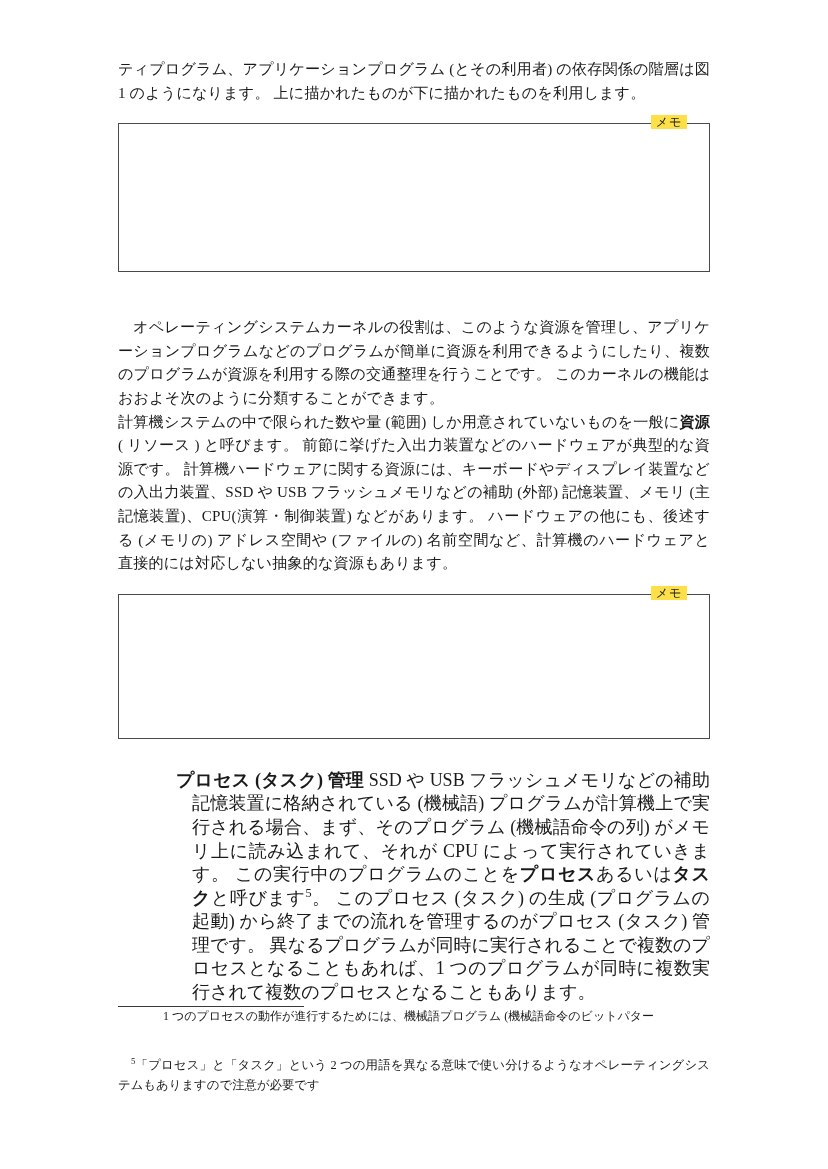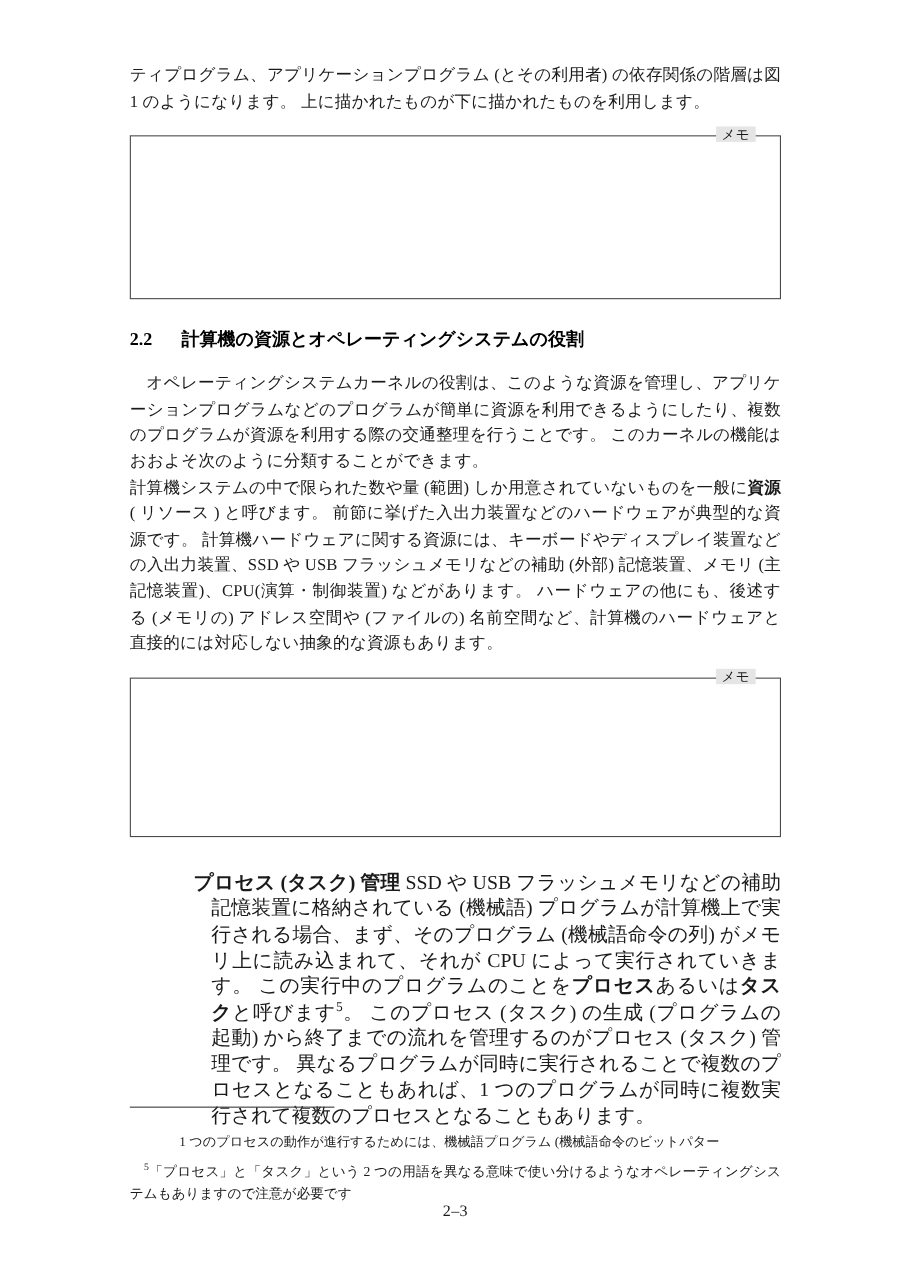--- a/index.html
+++ b/index.html
@@ -49,21 +49,21 @@
   .memo-box {
     position: relative;
     box-sizing: border-box;
     border: 1.1px solid #4a4a4a;
     background: #ffffff;
   }
   .memo-label {
     position: absolute;
     top: -9px;
     right: 22px;
-    background: #e5e5e5;
+    background: #fde047;
     padding: 0 5px;
     font-size: 12.2px;
     line-height: 14px;
     color: #1a1a1a;
     letter-spacing: 0.05em;
     font-family: "Liberation Serif", "DejaVu Serif", serif;
   }
 
   
   .section-heading {
@@ -163,23 +163,20 @@
 
     <div class="memo-wrap">
       <div class="memo-box" style="height:149px;">
         <span class="memo-label">メモ</span>
         <div style="height:100%;"></div>
       </div>
     </div>
 
     <div class="spacer-26"></div>
 
-    <h2 class="section-heading">
-      <span class="num">2.2</span><span>計算機の資源とオペレーティングシステムの役割</span>
-    </h2>
 
     <div class="spacer-18"></div>
 
     <p class="para indent cont">オペレーティングシステムカーネルの役割は、このような資源を管理し、アプリケーションプログラムなどのプログラムが簡単に資源を利用できるようにしたり、複数のプログラムが資源を利用する際の交通整理を行うことです。 このカーネルの機能はおおよそ次のように分類することができます。</p>
 
     <p class="para"><span>計算機システムの中で限られた数や量 (範囲) しか用意されていないものを一般に</span><strong>資源</strong><span>( リソース ) と呼びます。 前節に挙げた入出力装置などのハードウェアが典型的な資源です。 計算機ハードウェアに関する資源には、キーボードやディスプレイ装置などの入出力装置、SSD や USB フラッシュメモリなどの補助 (外部) 記憶装置、メモリ (主記憶装置)、CPU(演算・制御装置) などがあります。 ハードウェアの他にも、後述する (メモリの) アドレス空間や (ファイルの) 名前空間など、計算機のハードウェアと直接的には対応しない抽象的な資源もあります。</span></p>
 
     <div class="spacer-18"></div>
 
     <div class="memo-wrap">
@@ -195,15 +192,14 @@
       <div class="defitem"><span class="term">プロセス (タスク) 管理</span>&nbsp;<span>SSD や USB フラッシュメモリなどの補助記憶装置に格納されている (機械語) プログラムが計算機上で実行される場合、まず、そのプログラム (機械語命令の列) がメモリ上に読み込まれて、それが CPU によって実行されていきます。 この実行中のプログラムのことを</span><strong>プロセス</strong><span>あるいは</span><strong>タスク</strong><span>と呼びます</span><sup class="fn">5</sup><span>。 このプロセス (タスク) の生成 (プログラムの起動) から終了までの流れを管理するのがプロセス (タスク) 管理です。 異なるプログラムが同時に実行されることで複数のプロセスとなることもあれば、1 つのプログラムが同時に複数実行されて複数のプロセスとなることもあります。</span></div>
       <div class="defitem-cont">1 つのプロセスの動作が進行するためには、機械語プログラム (機械語命令のビットパター</div>
     </div>
 
   </div>
 
   <div class="footnote-rule"></div>
 
   <div class="footnote"><sup>5</sup><span>「プロセス」と「タスク」という 2 つの用語を異なる意味で使い分けるようなオペレーティングシステムもありますので注意が必要です</span></div>
 
-  <div class="page-number">2–3</div>
 
 </div>
 
 </body></html>

